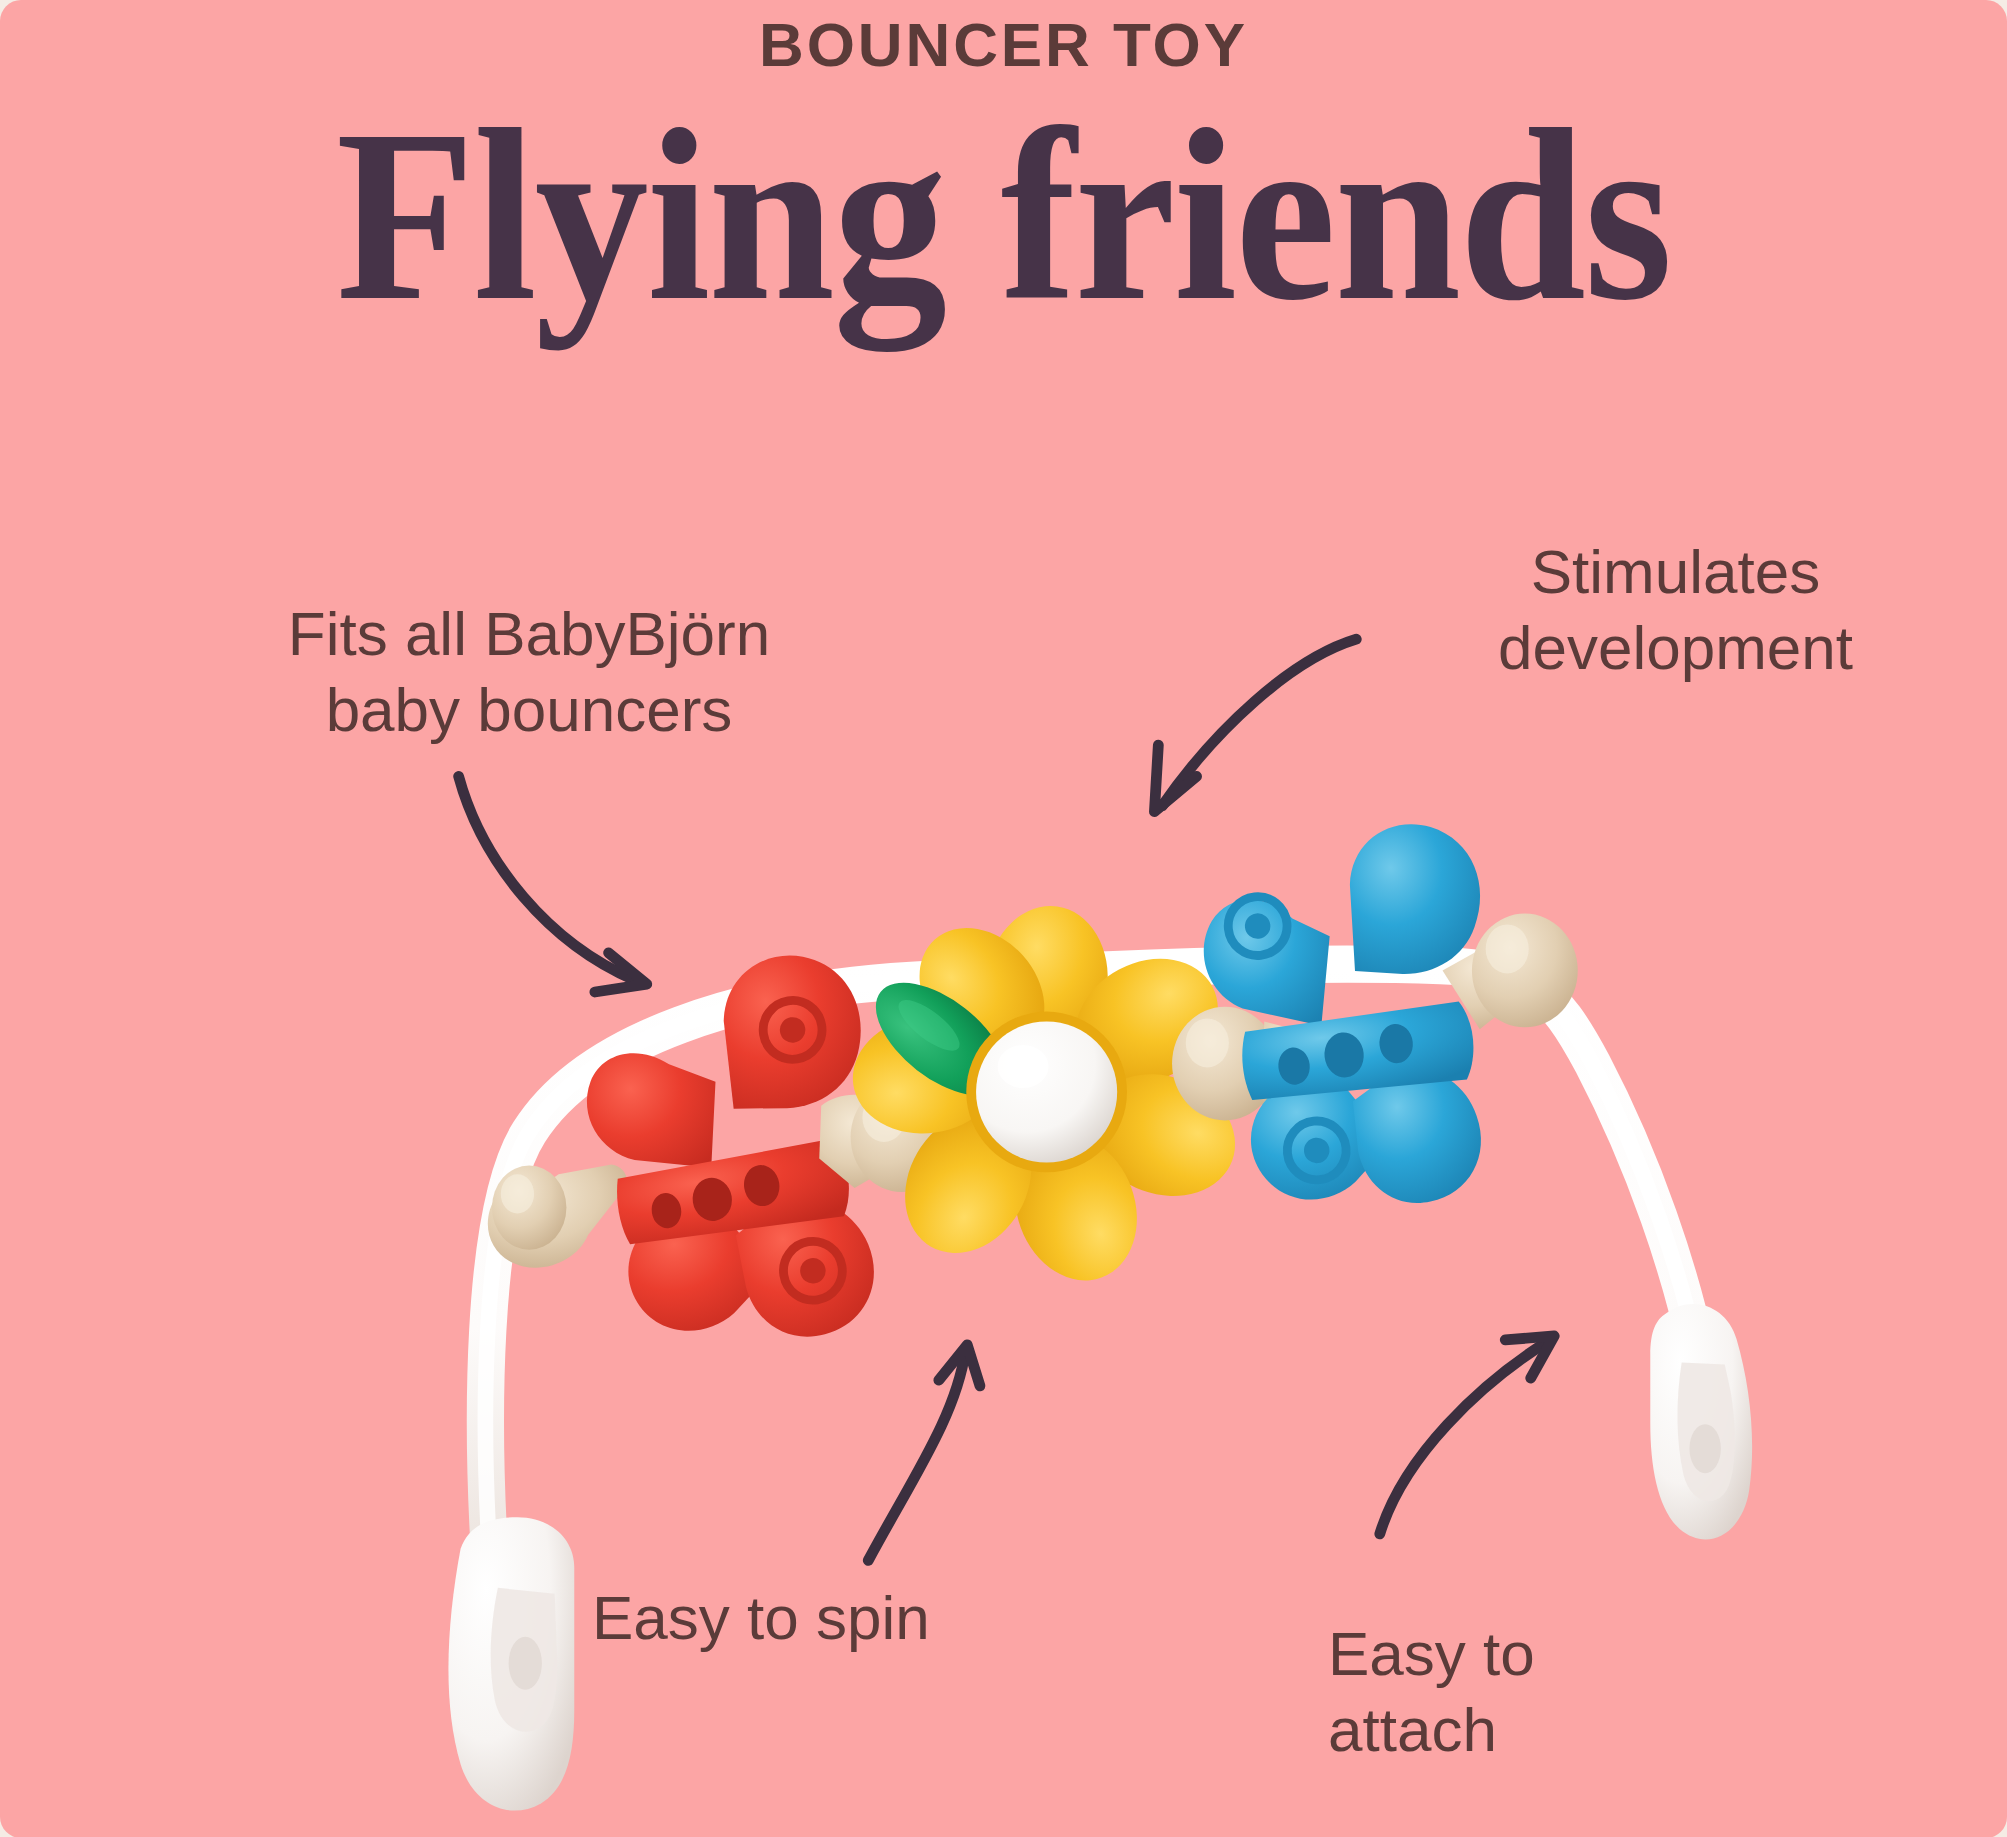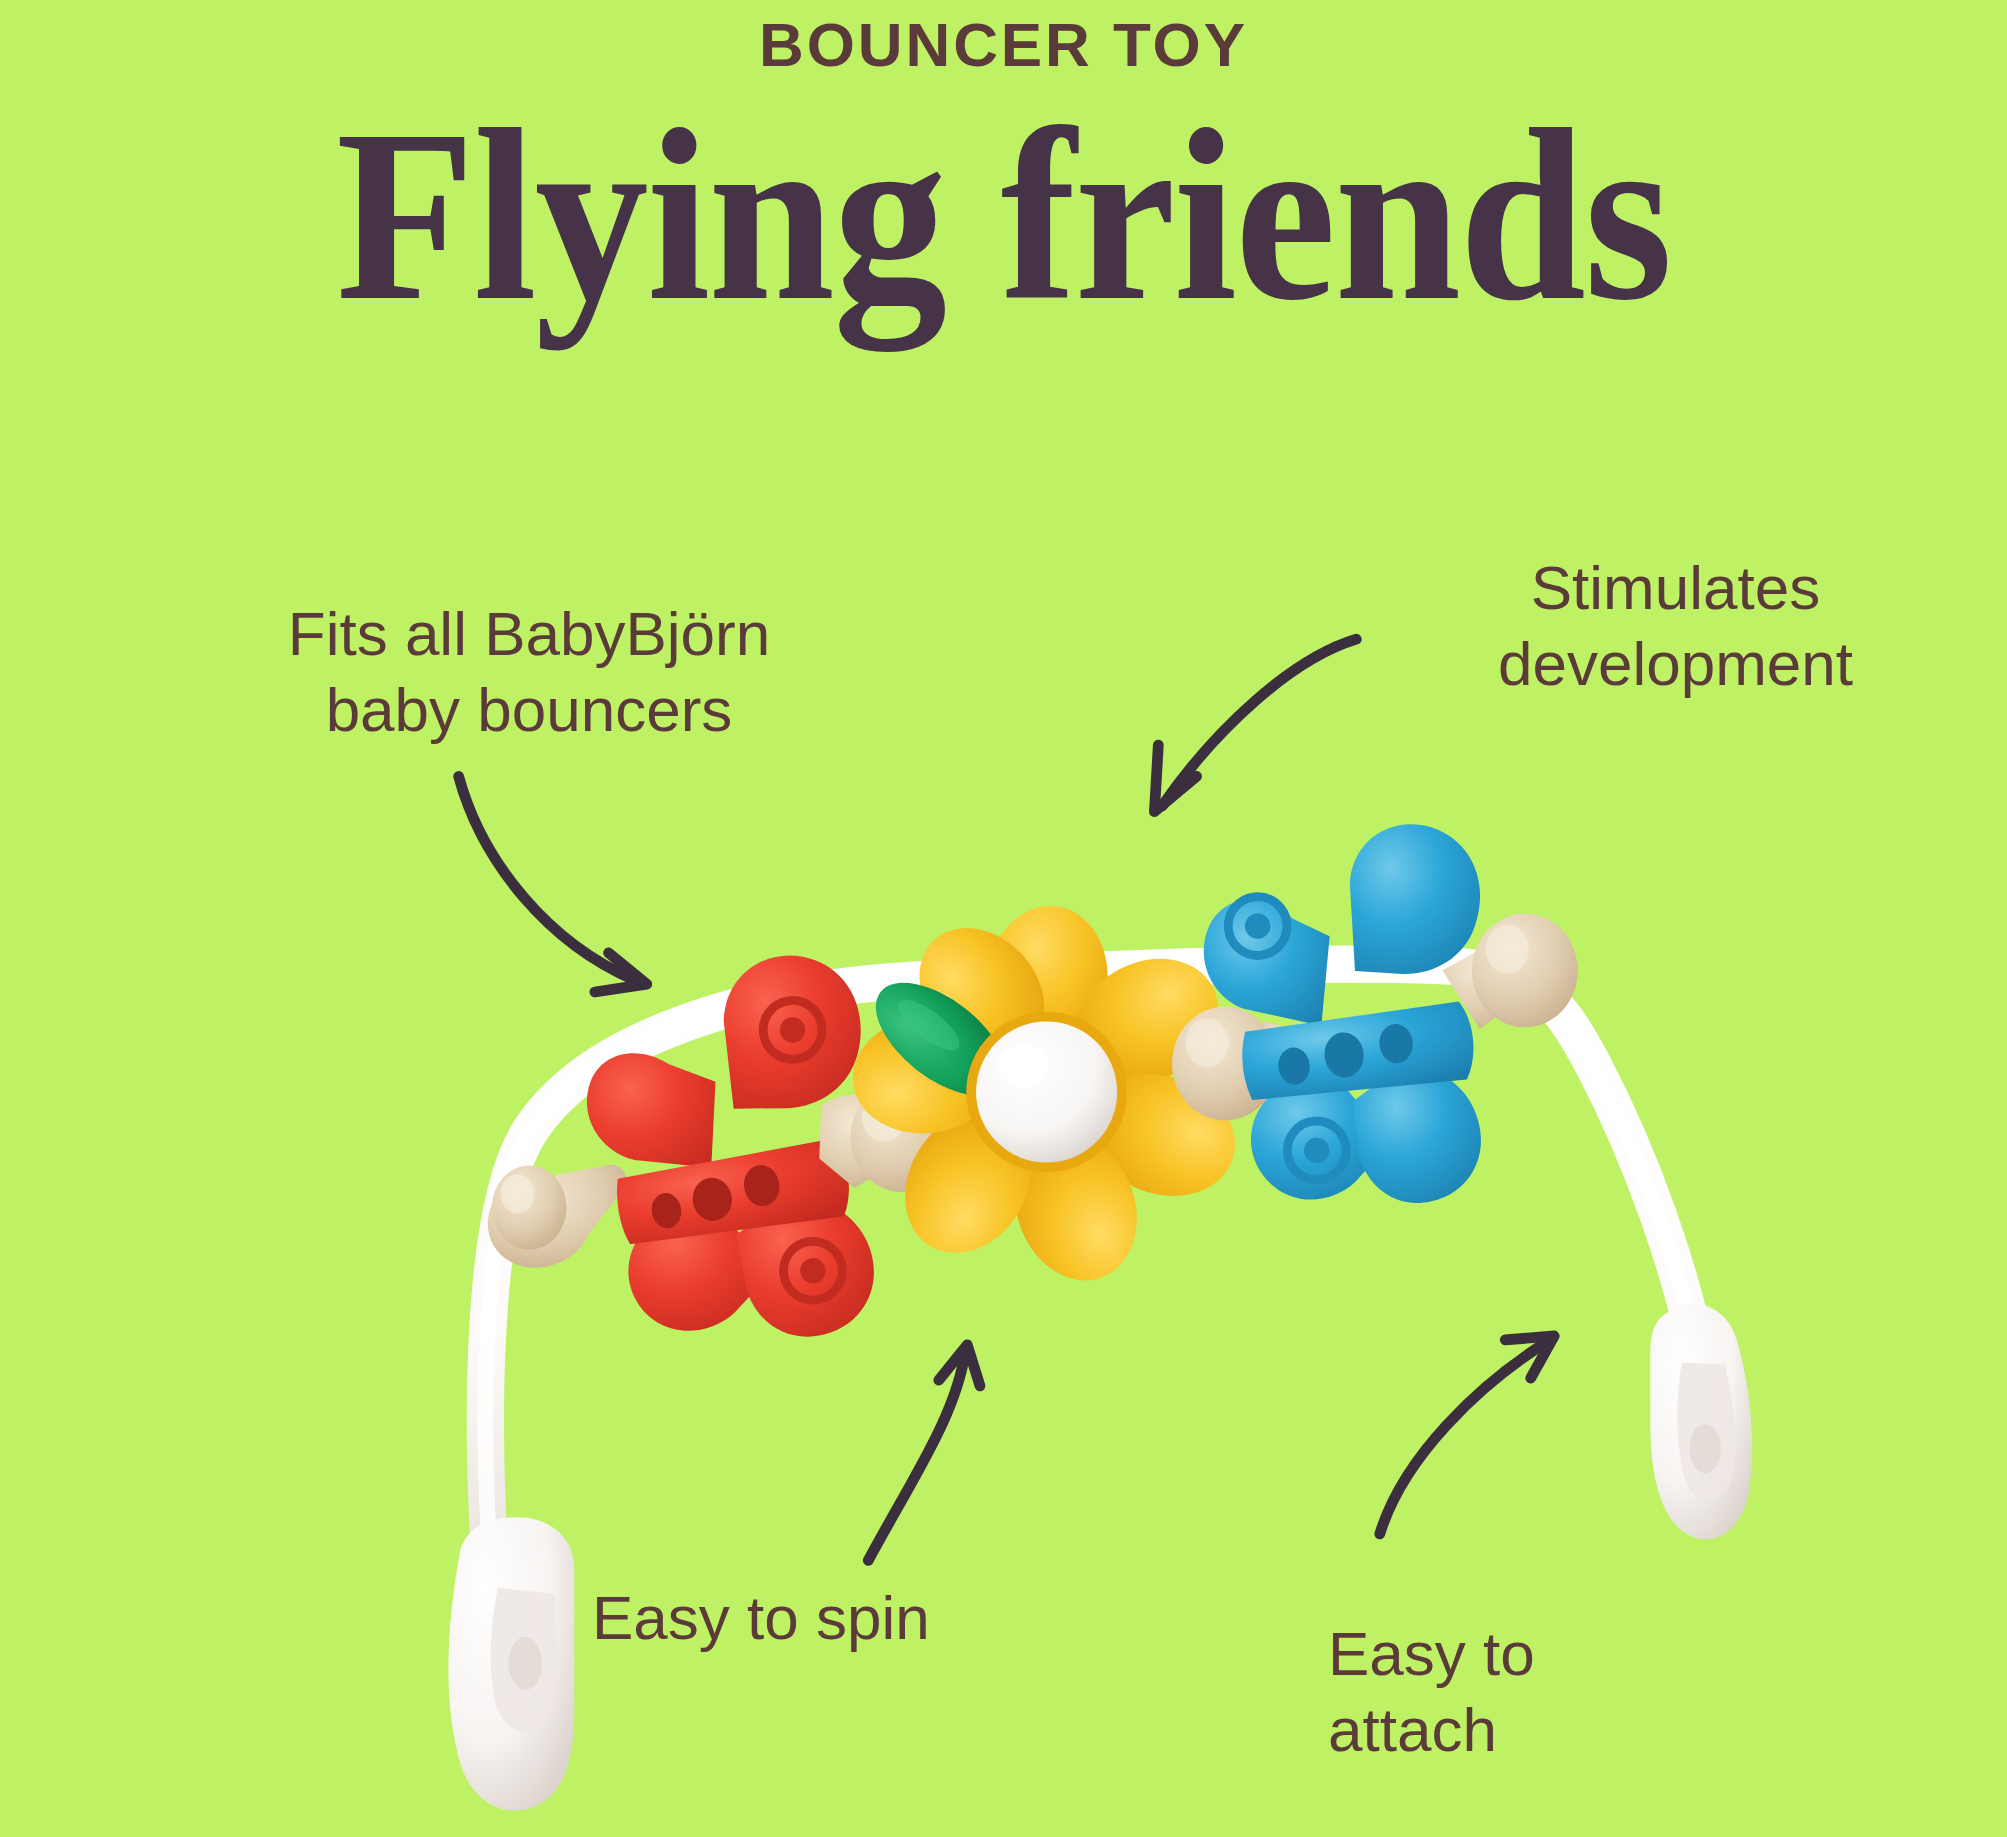--- a/index.html
+++ b/index.html
@@ -52,21 +52,21 @@
   .callout {
     position: absolute;
     color: #5b3b39;
     font-family: "Liberation Sans", sans-serif;
     font-size: 62px;
     font-weight: 400;
     line-height: 1.22;
     white-space: pre-line;
   }
   #callout-fits      { left: 235px;  top: 596px;  width: 588px; text-align: center; }
-  #callout-stimulate { left: 1411px; top: 550px;  width: 529px; text-align: center; }
+  #callout-stimulate { left: 1411px; top: 534px;  width: 529px; text-align: center; }
   #callout-spin      { left: 592px;  top: 1580px; width: 412px; text-align: left; }
   #callout-attach    { left: 1328px; top: 1568px; width: 392px; text-align: left; margin-top: 48px; }
 
   
   svg.layer {
     position: absolute;
     left: 0;
     top: 0;
     width: 2007px;
     height: 1838px;
@@ -76,21 +76,21 @@
     fill: none;
     stroke: #3b2f3f;
     stroke-width: 11;
     stroke-linecap: round;
     stroke-linejoin: round;
   }
 </style>
 </head>
 <body>
 
-<div id="stage" style="background: #bef264;">
+<div id="stage" style="background: #fca5a5; border-radius: 21px;">
 
   <div class="eyebrow">BOUNCER TOY</div>
   <div class="headline">Flying friends</div>
 
   <svg class="layer" viewBox="0 0 2048 1875">
     <defs>
       <linearGradient id="barGrad" x1="0" y1="0" x2="0" y2="1">
         <stop offset="0%" stop-color="#ffffff"></stop>
         <stop offset="55%" stop-color="#fdfbfa"></stop>
         <stop offset="100%" stop-color="#e7ddd6"></stop>

